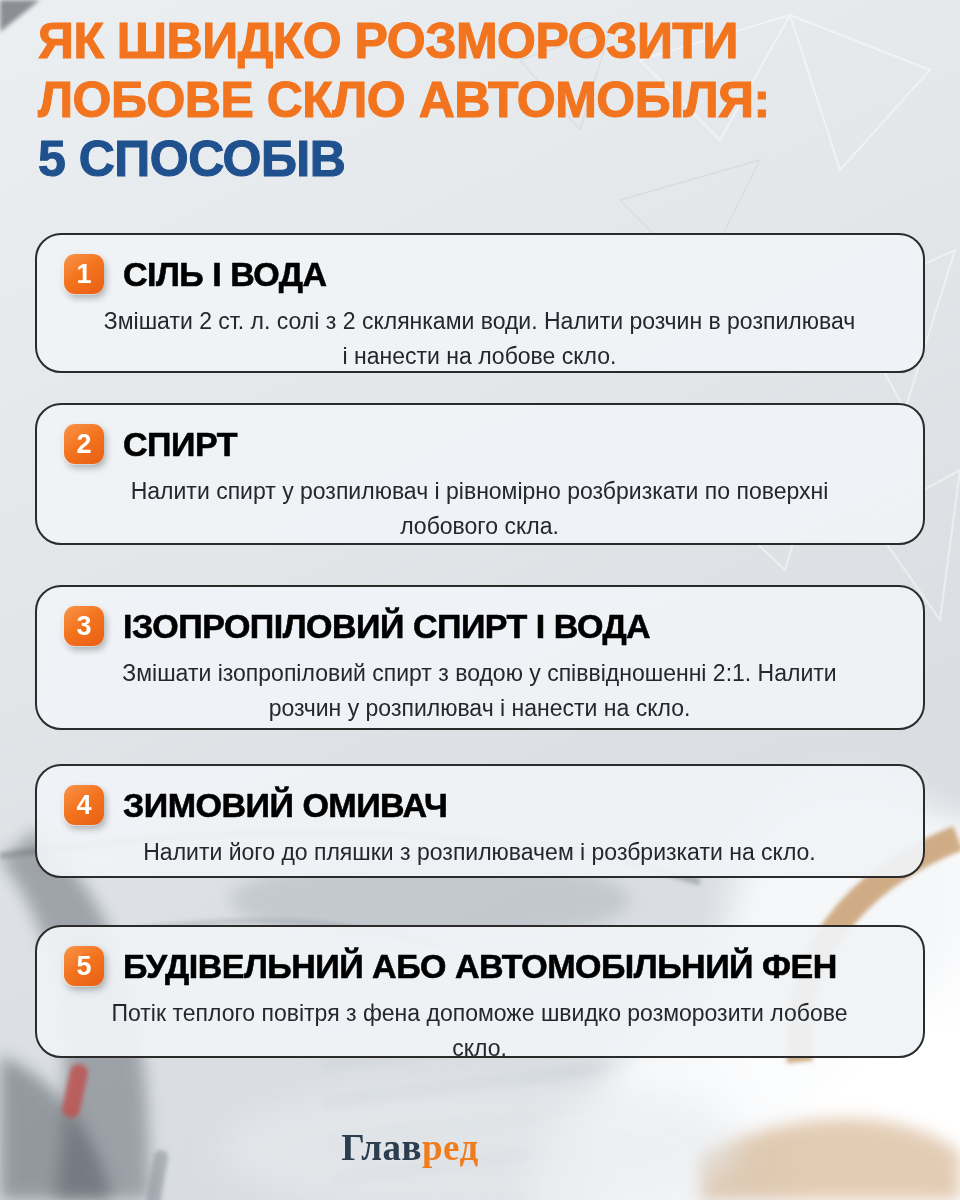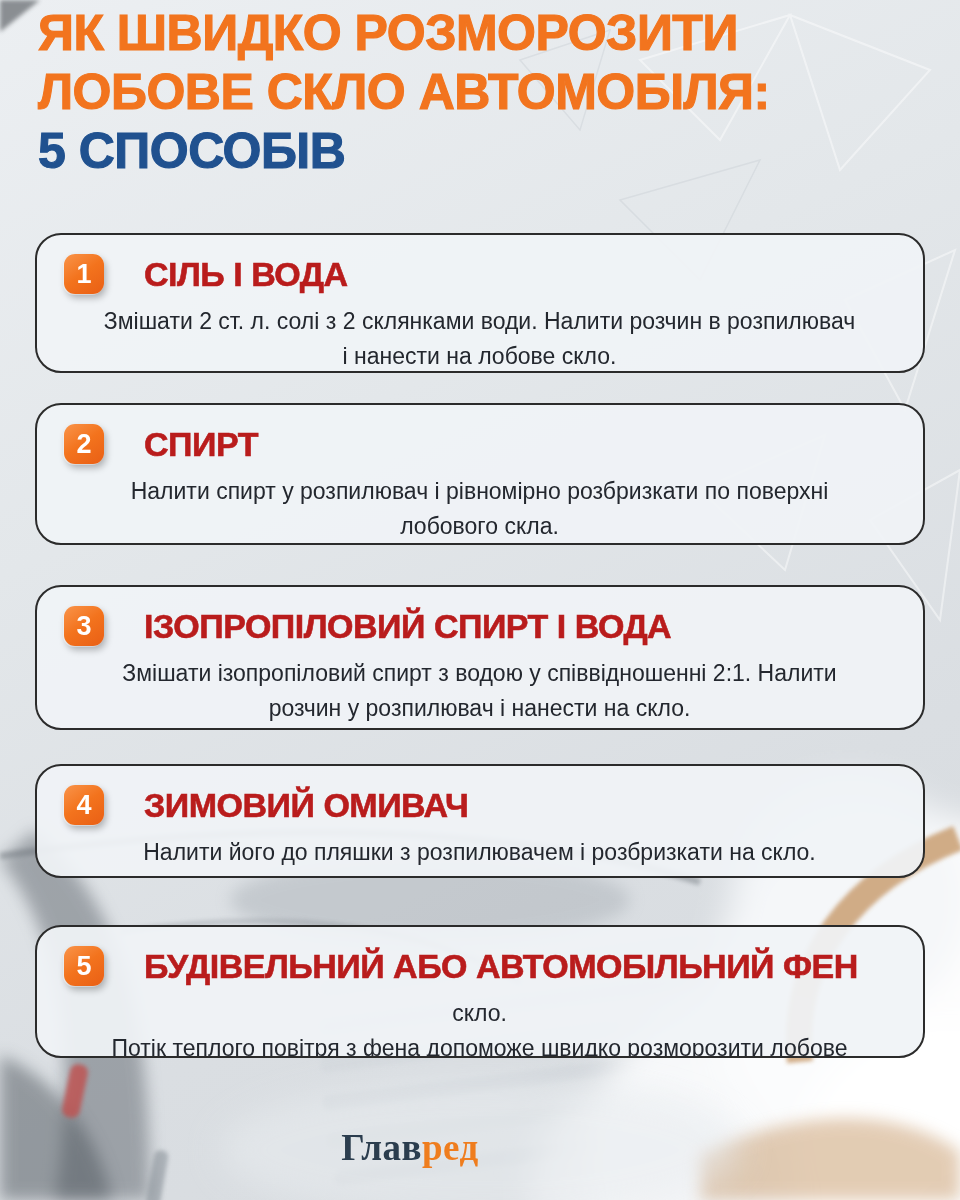--- a/index.html
+++ b/index.html
@@ -10,21 +10,21 @@
     overflow:hidden;
   }
   .page{
     position:relative;width:960px;height:1200px;overflow:hidden;
     background:linear-gradient(155deg,#eceff2 0%,#e3e7ea 35%,#dadee2 70%,#d6dade 100%);
   }
   .bg-art{position:absolute;left:0;top:0;width:960px;height:1200px;pointer-events:none;}
 
   
   .title-block{
-    position:absolute;left:38px;top:4px;
+    position:absolute;left:38px;top:12px;
     font-weight:bold;font-size:50px;line-height:59px;
     letter-spacing:-0.5px;
   }
   .title-line{white-space:nowrap;-webkit-text-stroke:1.1px currentColor;}
   .title-orange{color:#f2741e;}
   .title-navy{color:#20518f;}
 
   
   .card{
     position:absolute;left:35px;width:890px;
@@ -43,22 +43,22 @@
 
   .card-head{display:flex;align-items:center;gap:19px;height:42px;}
   .badge{
     flex:0 0 auto;width:40px;height:40px;border-radius:11px;
     background:linear-gradient(145deg,#f9944a 0%,#f3731d 48%,#e95f15 100%);
     box-shadow:-1px 1px 0 rgba(255,255,255,0.4), 2px 4px 7px rgba(0,0,0,0.28);
     color:#ffffff;font-size:27px;font-weight:bold;
     display:flex;align-items:center;justify-content:center;
   }
   .card-title{
-    color:#b91c1c;font-size:34px;font-weight:bold;letter-spacing:-0.5px;
-    white-space:nowrap;margin-left:21px;-webkit-text-stroke:0.6px currentColor;
+    color:#000000;font-size:34px;font-weight:bold;letter-spacing:-0.5px;
+    white-space:nowrap;-webkit-text-stroke:0.6px currentColor;
   }
   .card-body{margin-top:9px;color:#23272e;font-size:23px;line-height:35px;text-align:center;}
   .body-line{white-space:nowrap;}
 
   
   .logo{
     position:absolute;left:0;top:1126px;width:820px;text-align:center;
     font-family:"Liberation Serif", serif;font-weight:bold;font-size:37px;
     letter-spacing:0.5px;
   }
@@ -180,22 +180,22 @@
       <div class="body-line">Налити його до пляшки з розпилювачем і розбризкати на скло.</div>
     </div>
   </div>
 
   <div class="card card-5">
     <div class="card-head">
       <div class="badge">5</div>
       <div class="card-title">БУДІВЕЛЬНИЙ АБО АВТОМОБІЛЬНИЙ ФЕН</div>
     </div>
     <div class="card-body">
+      <div class="body-line">Потік теплого повітря з фена допоможе швидко розморозити лобове</div>
       <div class="body-line">скло.</div>
-      <div class="body-line">Потік теплого повітря з фена допоможе швидко розморозити лобове</div>
     </div>
   </div>
 
   <div class="logo">
     <span class="glav">Глав</span><span class="red">ред</span>
   </div>
 
 </div>
 
 </body></html>

